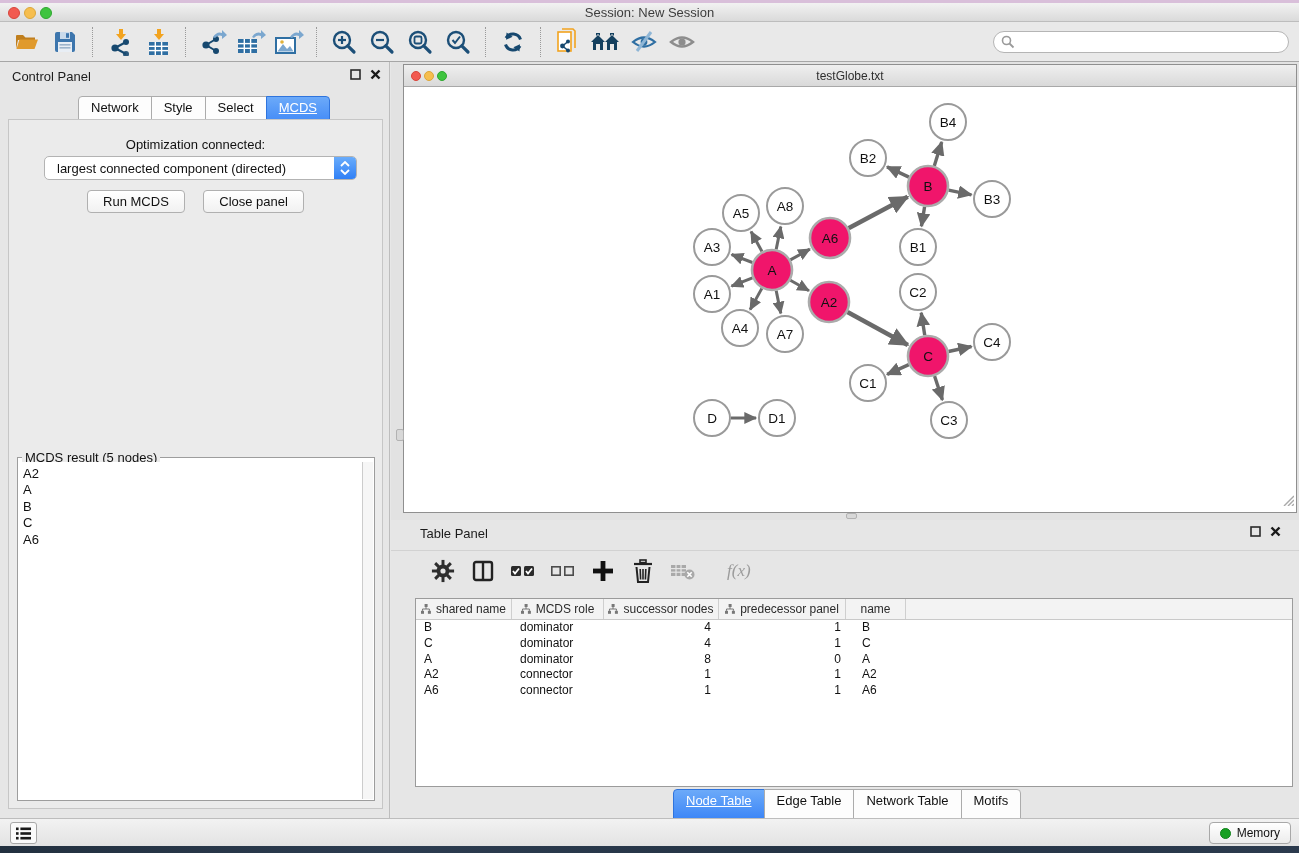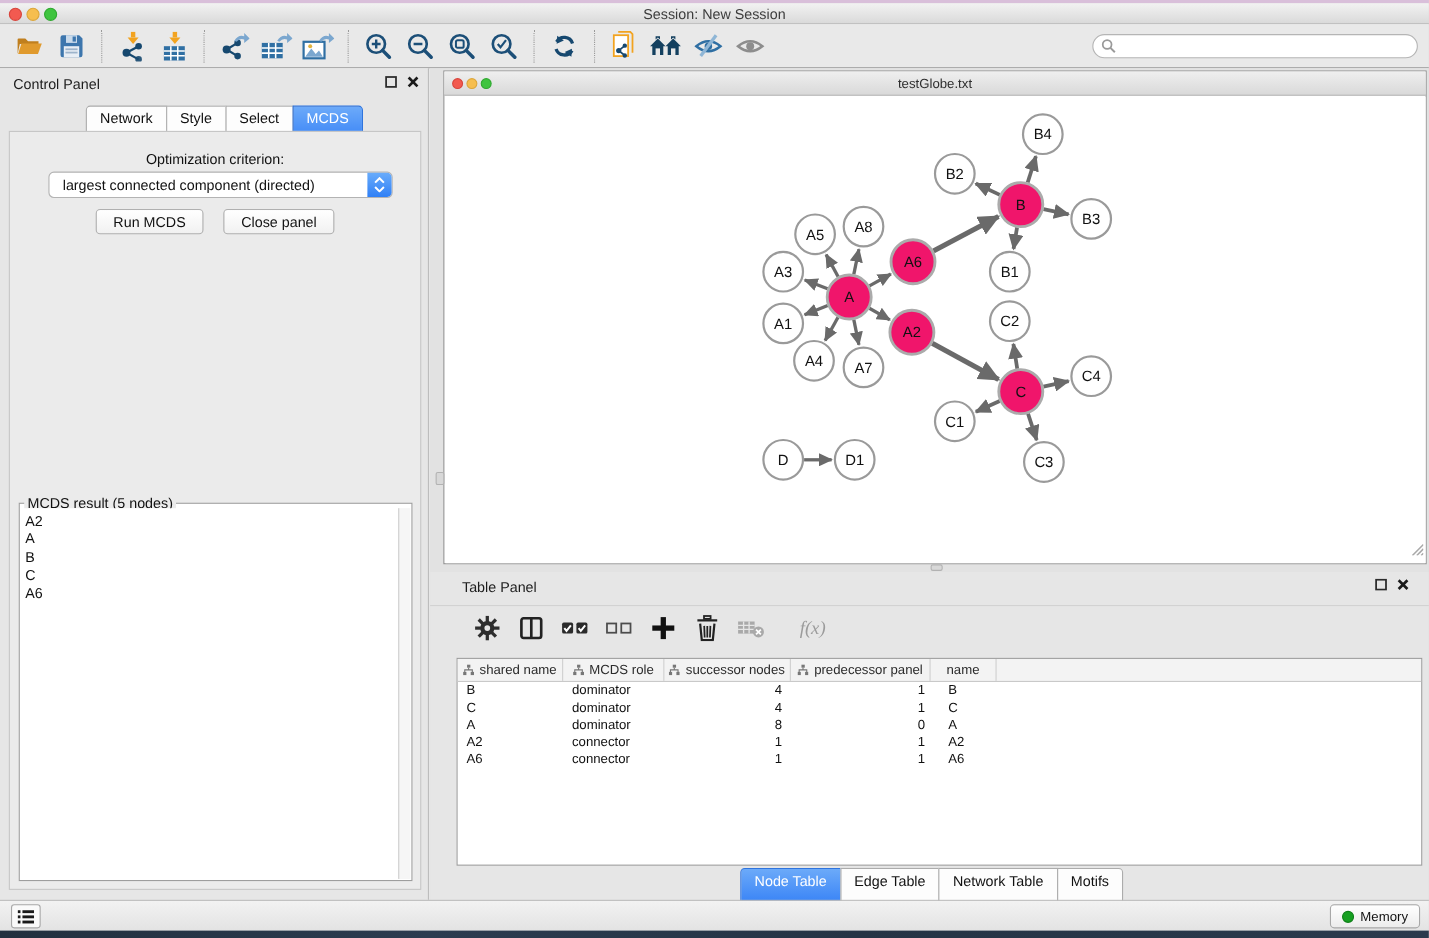--- a/index.html
+++ b/index.html
@@ -31,21 +31,21 @@
   .control-panel { position:absolute; left:0; top:62px; width:390px; height:756px; background:#e6e6e6; border-right:1px solid #bdbdbd; }
   .panel-head { position:relative; height:28px; }
   .panel-head .panel-title { position:absolute; left:12px; top:7px; font-size:13px; color:#1c1c1c; }
   .panel-icons { position:absolute; right:8px; top:7px; display:flex; gap:9px; align-items:center; }
 
   .seg-bar { position:absolute; display:flex; }
   .seg-tab { display:inline-block; padding:3px 12px 17px 12px; background:#fdfdfd; border:1px solid #acacac;
     margin-left:-1px; font-size:13px; color:#111; line-height:15px; white-space:nowrap; }
   .seg-tab:first-child { border-radius:4px 0 0 4px; margin-left:0; }
   .seg-tab:last-child { border-radius:0 4px 4px 0; }
-  .seg-tab.selected { background:linear-gradient(#6caaf9,#327ef6); color:#fff; border-color:#2f74dd; }
+  .seg-tab.selected { background:linear-gradient(#6caaf9,#327ef6); color:#fff; border-color:#2f74dd;text-decoration:underline; }
 
   .cp-tabs { left:78px; top:34px; }
   .cp-content { position:absolute; left:8px; top:57px; width:375px; height:690px; background:#ebebeb; border:1px solid #c6c6c6; }
   .opt-label { position:absolute; left:0; top:17px; width:100%; text-align:center; font-size:13px; color:#111; }
   .dropdown { position:absolute; left:35px; top:36px; width:313px; height:24px; background:#fff;
     border:1px solid #b3b3b3; border-radius:5px; }
   .dropdown .dd-text { position:absolute; left:12px; top:4px; font-size:13px; color:#111; white-space:nowrap; }
   .dropdown .dd-step { position:absolute; right:0; top:0; width:22px; height:22px;
     background:linear-gradient(#69acfb,#3080f6); border-radius:0 4px 4px 0; display:flex; flex-direction:column;
     align-items:center; justify-content:center; gap:2px; }
@@ -297,21 +297,21 @@
           </svg>
       </span>
     </div>
     <div class="seg-bar cp-tabs" id="cp-tabs">
         <span class="seg-tab">Network</span>
         <span class="seg-tab">Style</span>
         <span class="seg-tab">Select</span>
         <span class="seg-tab selected">MCDS</span>
       </div>
     <div class="cp-content">
-      <div class="opt-label">Optimization criterion:</div>
+      <div class="opt-label">Optimization connected:</div>
       <div class="dropdown">
         <span class="dd-text">largest connected component (directed)</span>
         <span class="dd-step">
           <svg width="10" height="6" viewBox="0 0 10 6">
               <path d="M1,5 L5,1 L9,5" fill="none" stroke="#fff" stroke-width="1.8"></path>
             </svg>
           <svg width="10" height="6" viewBox="0 0 10 6">
               <path d="M1,1 L5,5 L9,1" fill="none" stroke="#fff" stroke-width="1.8"></path>
             </svg>
         </span>

